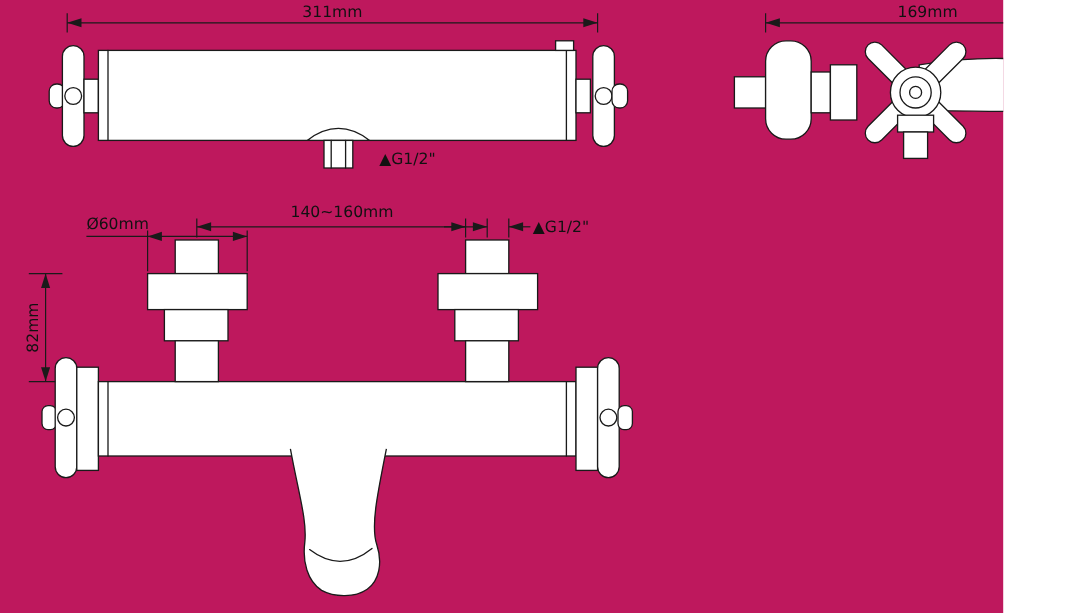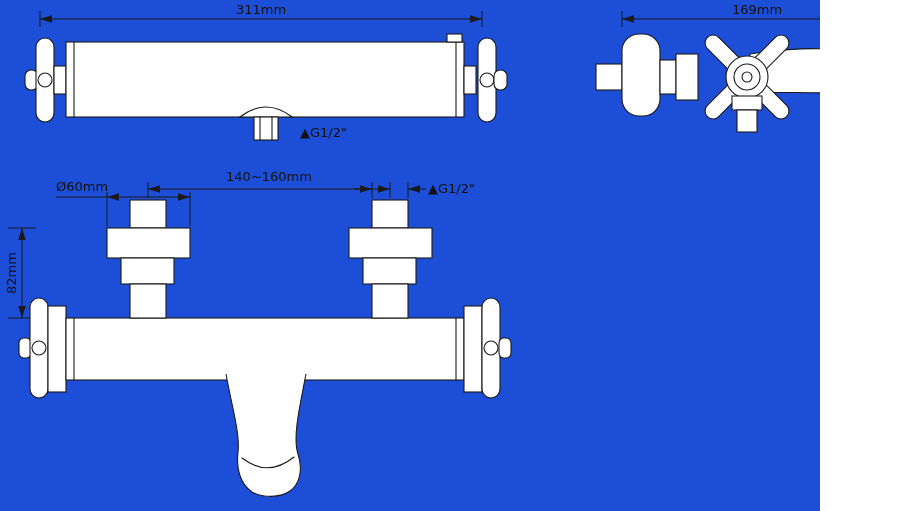--- a/index.html
+++ b/index.html
@@ -1,16 +1,16 @@
 <!DOCTYPE html>
 <html><head>
 <meta charset="utf-8">
 <style>
   html,body{margin:0;padding:0;background:#ffffff;}
-  .canvas-wrap{width:820px;height:511px;background:#1d4ed8;overflow:hidden;}
+  .canvas-wrap{width:820px;height:511px;background:#be185d;overflow:hidden;padding-left:16px;}
   svg{display:block;}
   .ln{stroke:#1a1a1a;stroke-width:1.1;fill:none;stroke-linecap:round;}
   .fw{stroke:#1a1a1a;stroke-width:1.1;fill:#ffffff;}
   .dim{stroke:#1a1a1a;stroke-width:1;fill:none;}
   text.lbl{font:13px "DejaVu Sans", sans-serif;fill:#111111;}
 </style>
 </head>
 <body>
 
 <div class="canvas-wrap">

